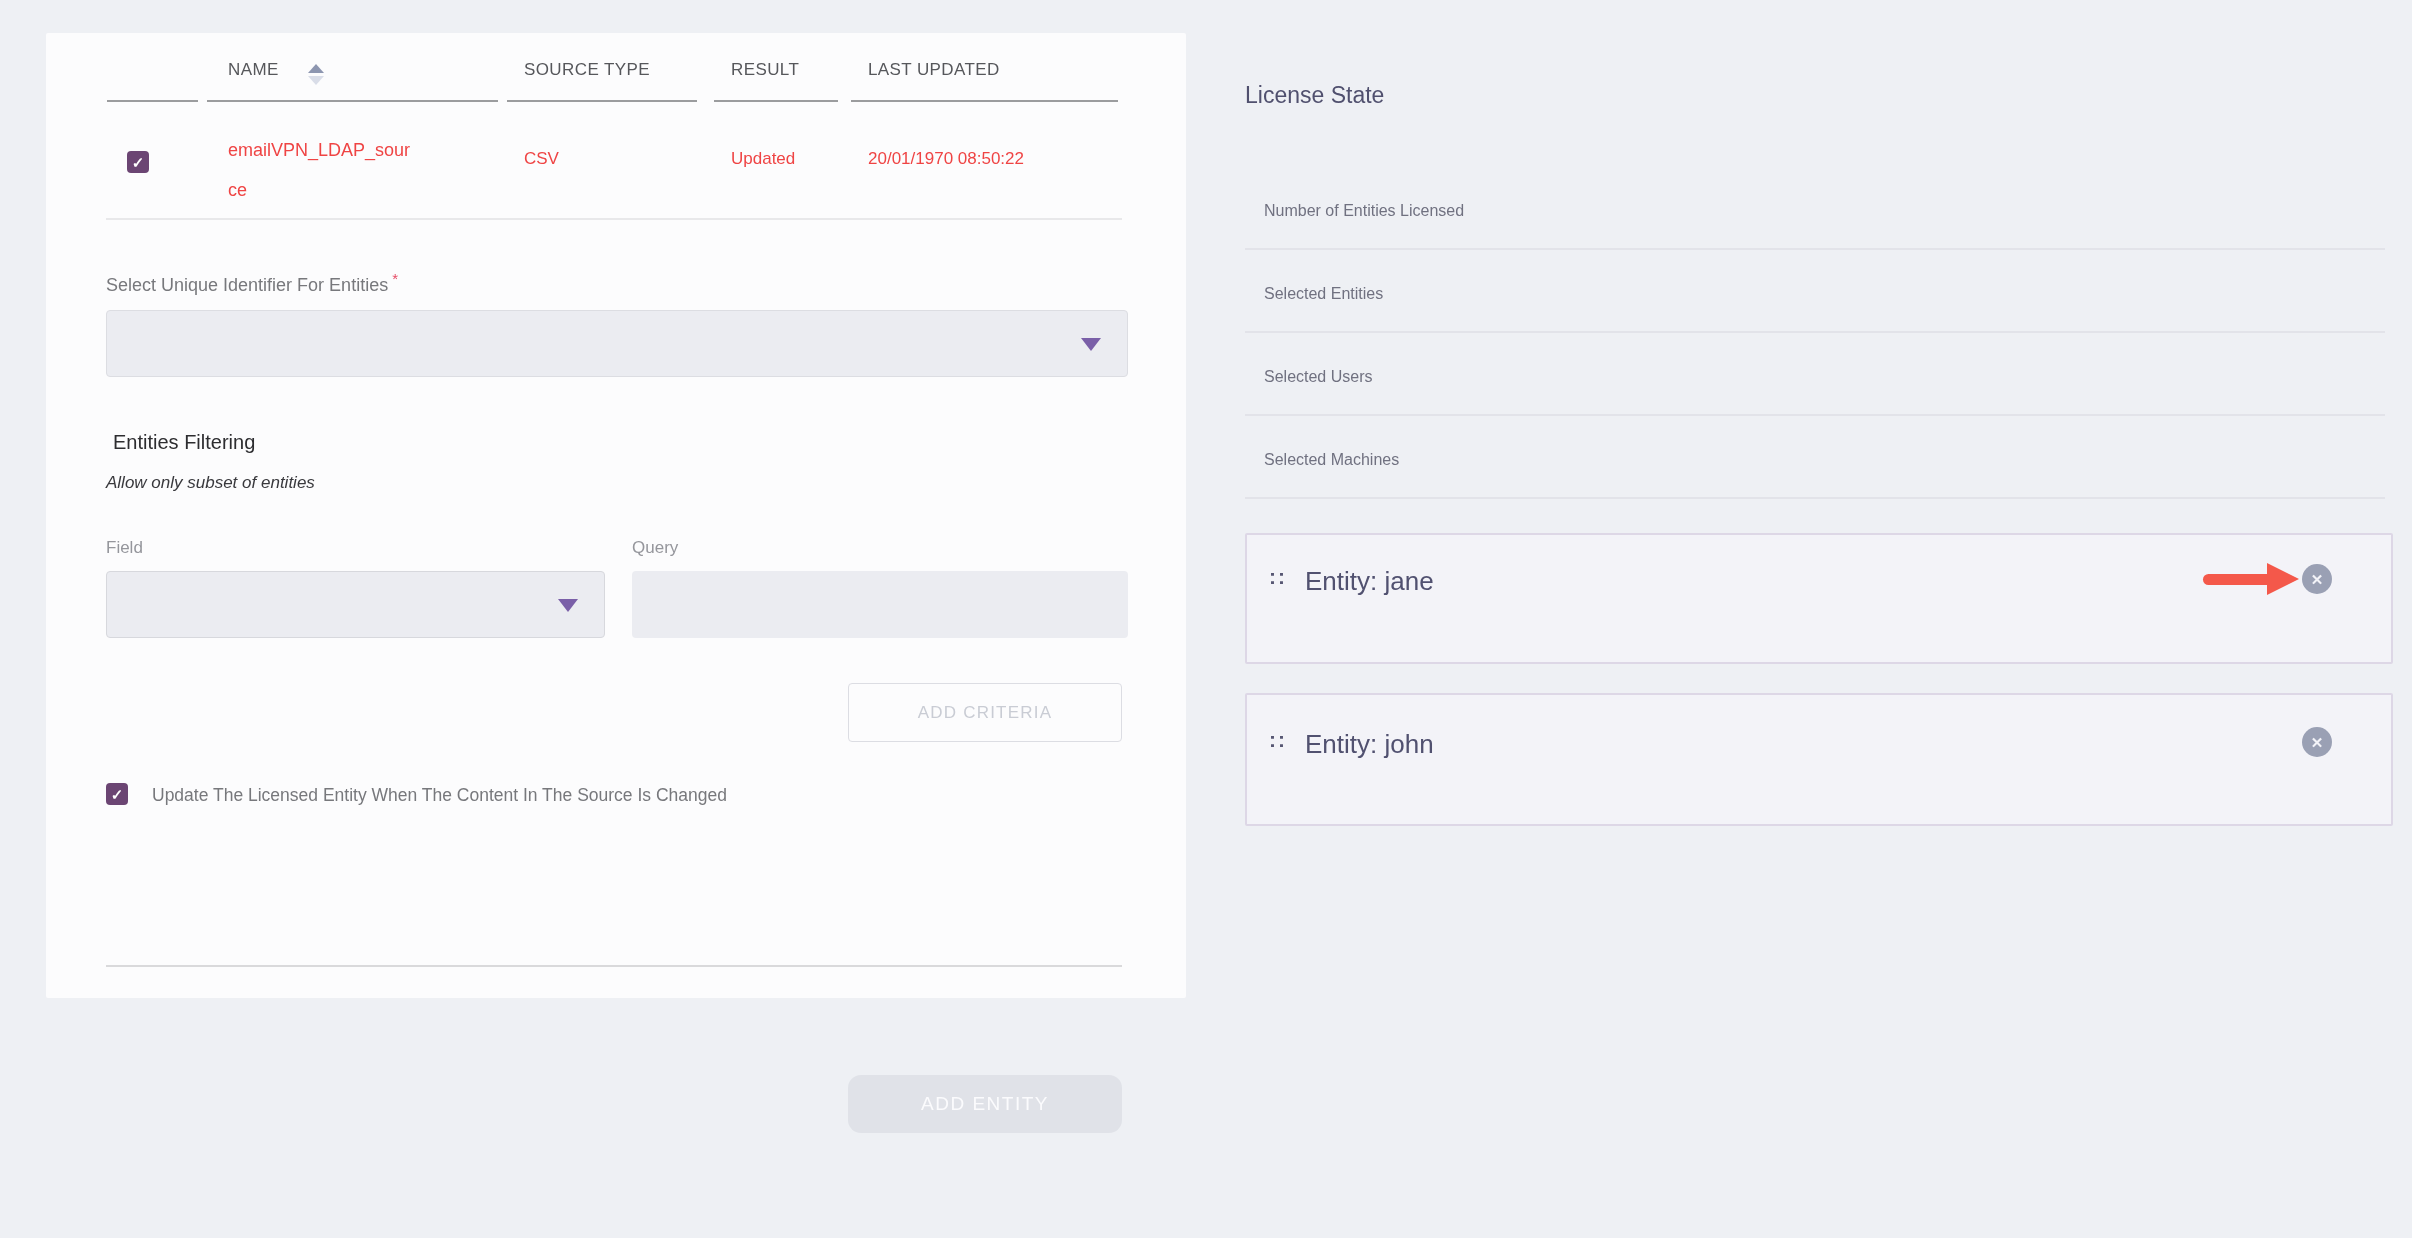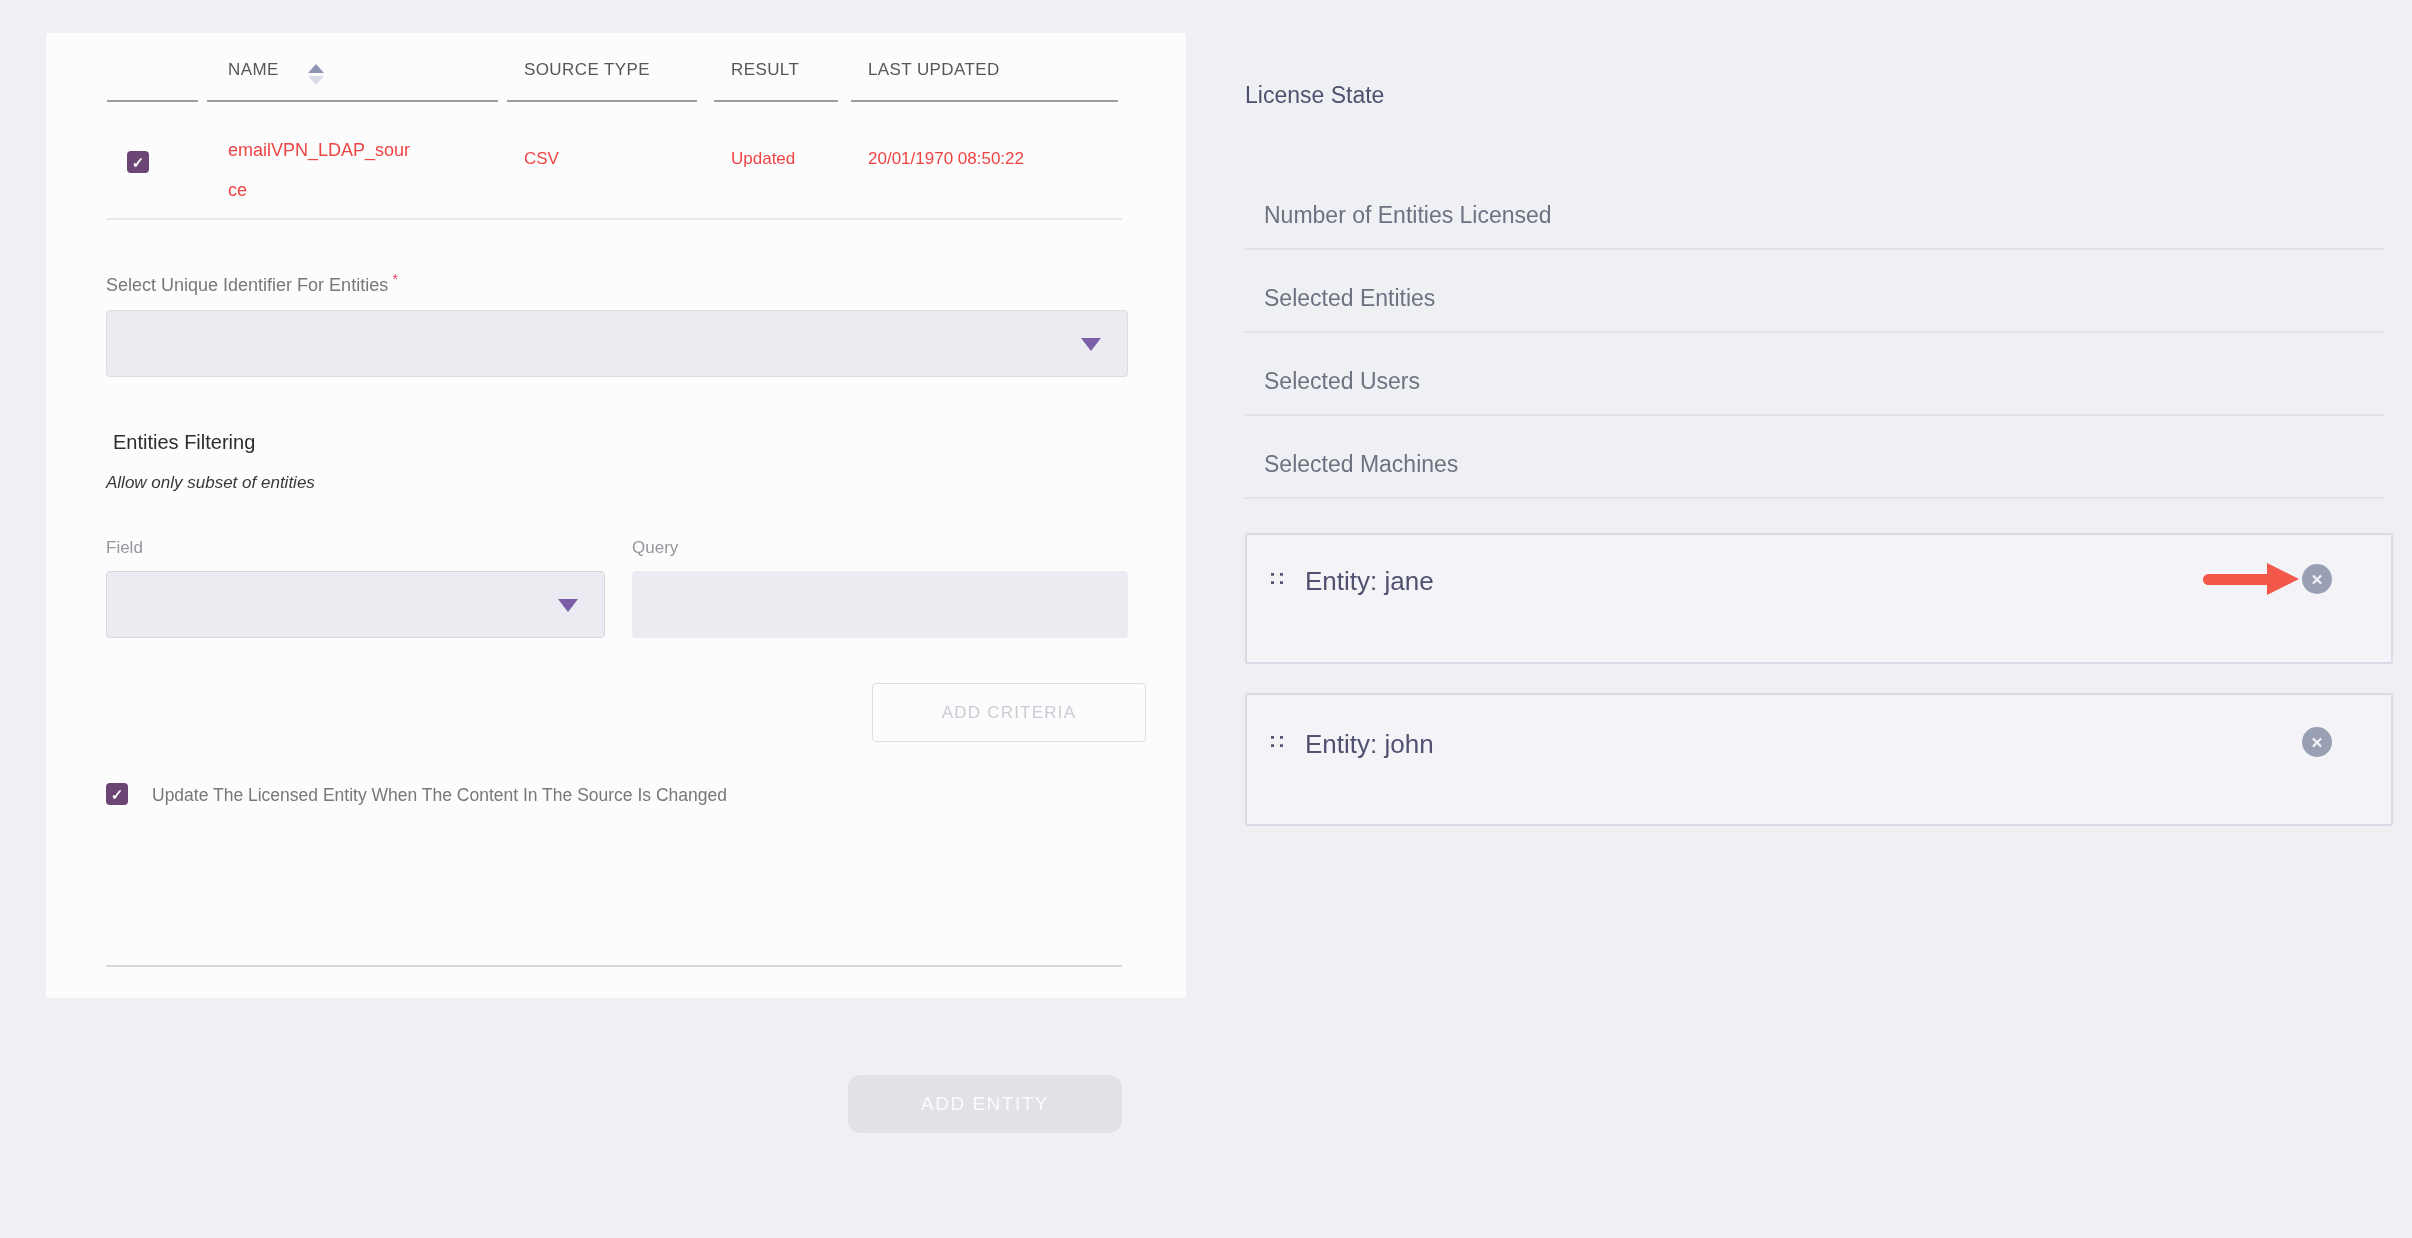--- a/index.html
+++ b/index.html
@@ -77,21 +77,21 @@
     background:#e0e2e8; border-radius:4px; border:none;
     color:#fbfbfd; font-size:19px; letter-spacing:1.5px;
     display:flex; align-items:center; justify-content:center; cursor:pointer; white-space:nowrap;
   }
   .bottom-divider { left:60px; top:932px; width:1016px; height:2px; background:#d9d9db; }
 
   .check-row-label { font-size:17.5px; color:#77787c; white-space:nowrap; }
 
   
   .panel-title { font-size:23px; color:#50506e; white-space:nowrap; }
-  .ls-item { font-size:23px; color:#707180; white-space:nowrap; }
+  .ls-item { font-size:16px; color:#707180; white-space:nowrap; }
   .ls-divider { left:1245px; width:1140px; height:2px; background:#e2e3e9; }
 
   .entity-card {
     left:1245px; width:1148px; height:131px;
     background:#f3f3f8; border:2px solid #ddd7e6; border-radius:2px;
   }
   .drag-handle { font-size:21px; font-weight:bold; color:#565673; letter-spacing:2px; }
   .entity-label { font-size:26px; color:#515170; white-space:nowrap; }
   .close-btn {
     width:30px; height:30px; border-radius:50%; background:#9aa0b4;
@@ -146,21 +146,21 @@
 
   <div class="abs small-label" style="left:60px; top:505px;">Field</div>
   <div class="abs small-label" style="left:586px; top:505px;">Query</div>
 
   <div class="abs select-box" style="left:60px; top:538px; width:499px; height:67px; border-color:#d7d8dd;">
     <span style="font-size:18px; line-height:65px; padding-left:14px; color:#55565a;"></span>
     <div class="caret"></div>
   </div>
   <input class="abs query-input" style="left: 586px; top: 538px; width: 496px; height: 67px;" value="">
 
-  <button class="abs btn-outline" style="top:650px;margin-left:24px;">ADD CRITERIA</button>
+  <button class="abs btn-outline" style="top:650px;">ADD CRITERIA</button>
 
   <div class="abs checkbox" style="left:60px; top:750px;"></div>
   <div class="abs check-row-label" style="left:106px; top:752px;">Update The Licensed Entity When The Content In The Source Is Changed</div>
 
   <div class="abs bottom-divider"></div>
 
   <button class="abs btn-filled" style="top:1042px;border-radius:13px;">ADD ENTITY</button>
 </div>
 
 <div class="abs panel-title" style="left:1245px; top:82px;">License State</div>

